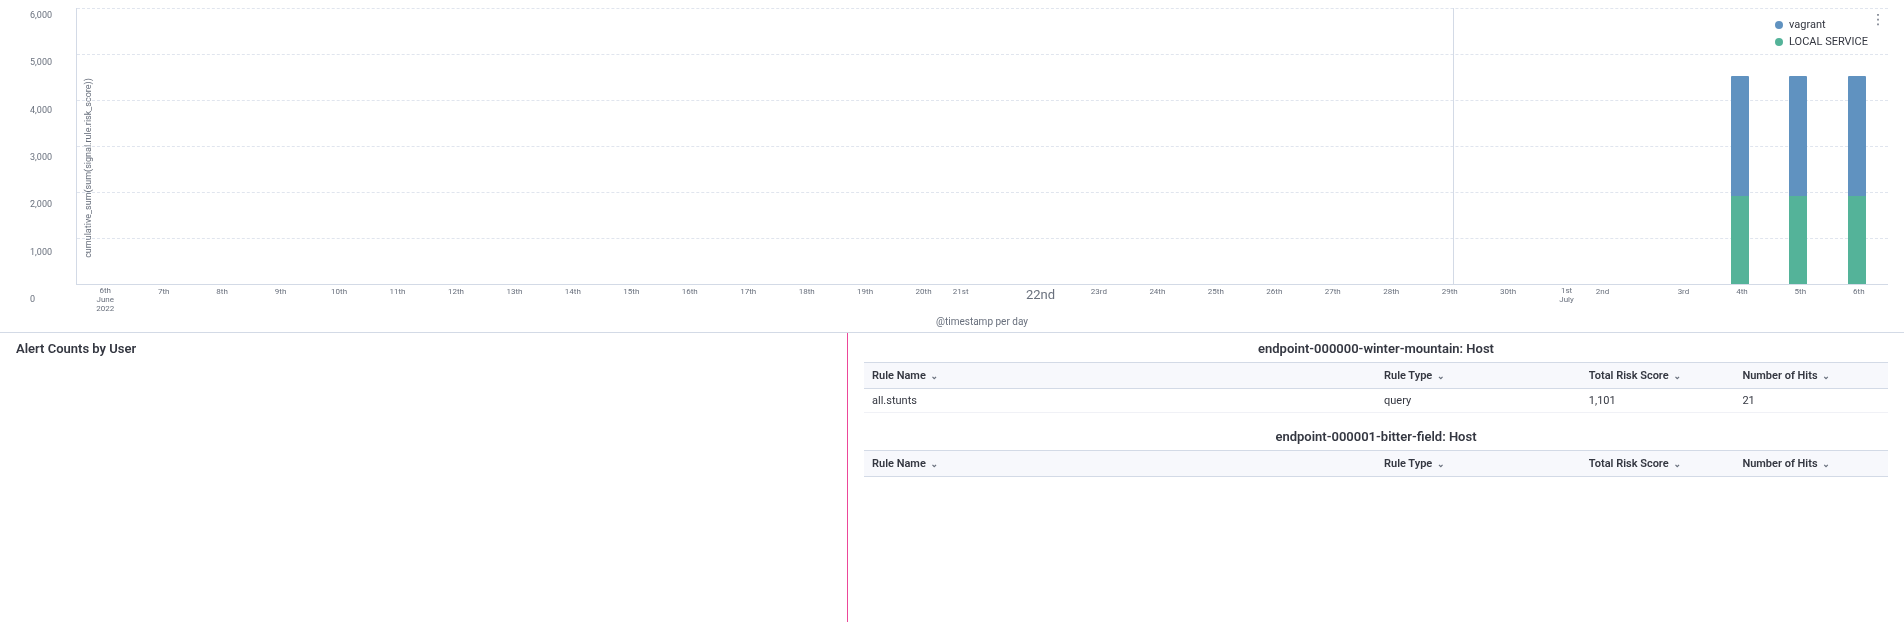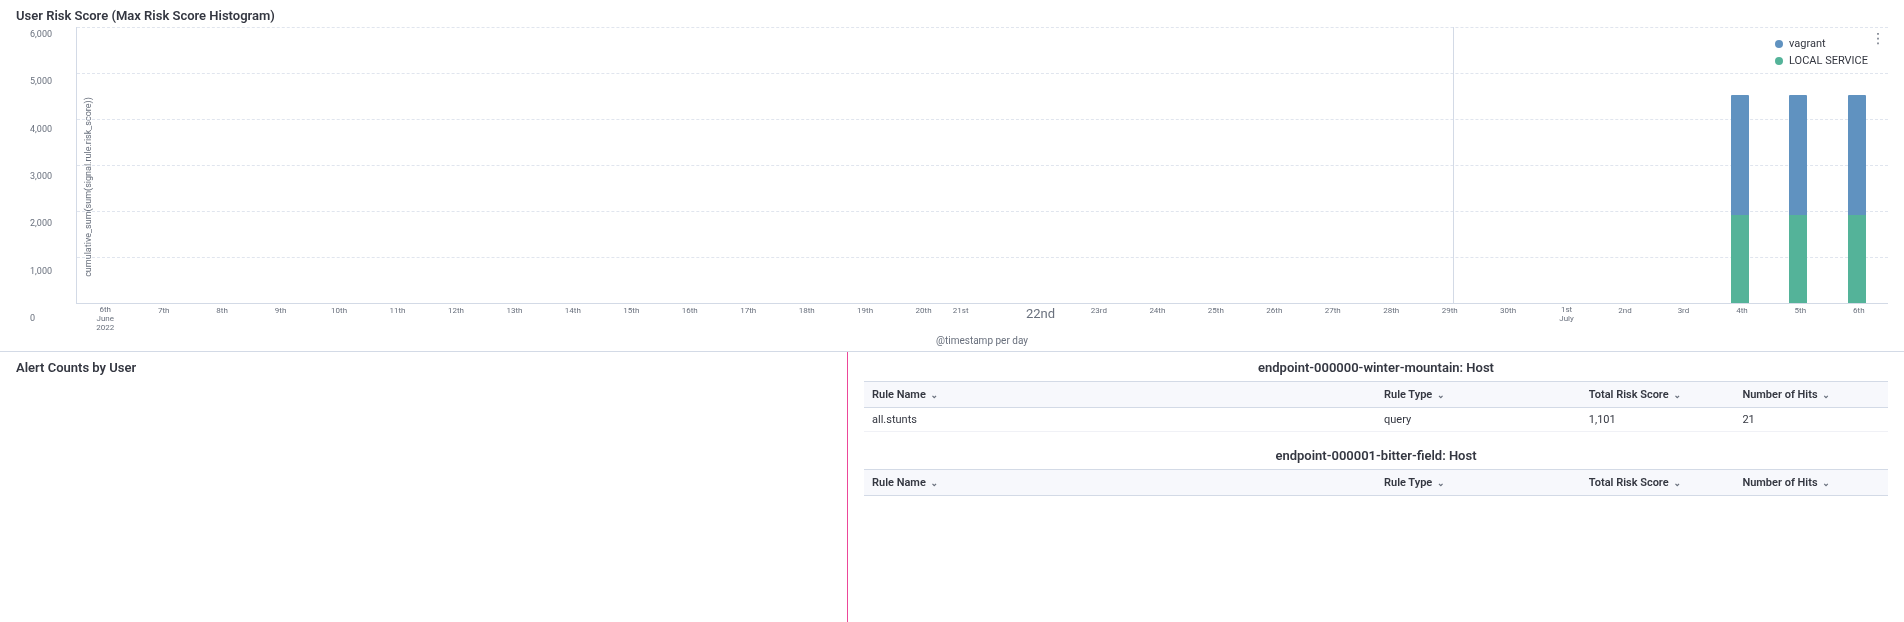--- a/index.html
+++ b/index.html
@@ -38,21 +38,20 @@
     .col-type { width: 20%; }
     .col-risk { width: 15%; }
     .col-hits { width: 15%; }
   </style>
 </head>
 <body>
 
 <div class="page">
 
   <div class="chart-section">
-    <div class="chart-title">User Risk Score (Max Risk Score Histogram)</div>
 
     <div style="position: relative; height: 320px; display: flex;">
 
       <div style="width: 14px; position: relative; display: flex; align-items: center; justify-content: center;">
         <span style="font-size:9px; color:#69707d; transform: rotate(-90deg); white-space: nowrap; display: block; position: absolute; left: -28px; top: 50%; transform: translateY(-50%) rotate(-90deg); width: 200px; text-align: center;">cumulative_sum(sum(signal.rule.risk_score))</span>
       </div>
 
       <div style="width: 46px; display: flex; flex-direction: column; justify-content: space-between; padding-bottom: 24px; padding-top: 2px;">
         <span class="y-tick">6,000</span>
         <span class="y-tick">5,000</span>
@@ -165,21 +164,21 @@
           <div style="font-size:13px;color:#69707d;flex:1;text-align:center;">22nd</div>
           <div style="font-size:8px;color:#69707d;flex:1;text-align:center;">23rd</div>
           <div style="font-size:8px;color:#69707d;flex:1;text-align:center;">24th</div>
           <div style="font-size:8px;color:#69707d;flex:1;text-align:center;">25th</div>
           <div style="font-size:8px;color:#69707d;flex:1;text-align:center;">26th</div>
           <div style="font-size:8px;color:#69707d;flex:1;text-align:center;">27th</div>
           <div style="font-size:8px;color:#69707d;flex:1;text-align:center;">28th</div>
           <div style="font-size:8px;color:#69707d;flex:1;text-align:center;">29th</div>
           <div style="font-size:8px;color:#69707d;flex:1;text-align:center;">30th</div>
           <div style="font-size:8px;color:#69707d;flex:1;text-align:center;line-height:1.1;">1st<br>July</div>
-          <div style="font-size:8px;color:#69707d;flex:1;text-align:center;">2nd</div>
+          <div style="font-size:8px;color:#69707d;flex:1;text-align:left;">2nd</div>
           <div style="font-size:8px;color:#69707d;flex:1;text-align:center;">3rd</div>
           <div style="font-size:8px;color:#69707d;flex:1;text-align:center;">4th</div>
           <div style="font-size:8px;color:#69707d;flex:1;text-align:center;">5th</div>
           <div style="font-size:8px;color:#69707d;flex:1;text-align:center;">6th</div>
         </div>
 
         <div style="text-align:center;font-size:10px;color:#69707d;padding:1px 0;">@timestamp per day</div>
       </div>
     </div>
   </div>

